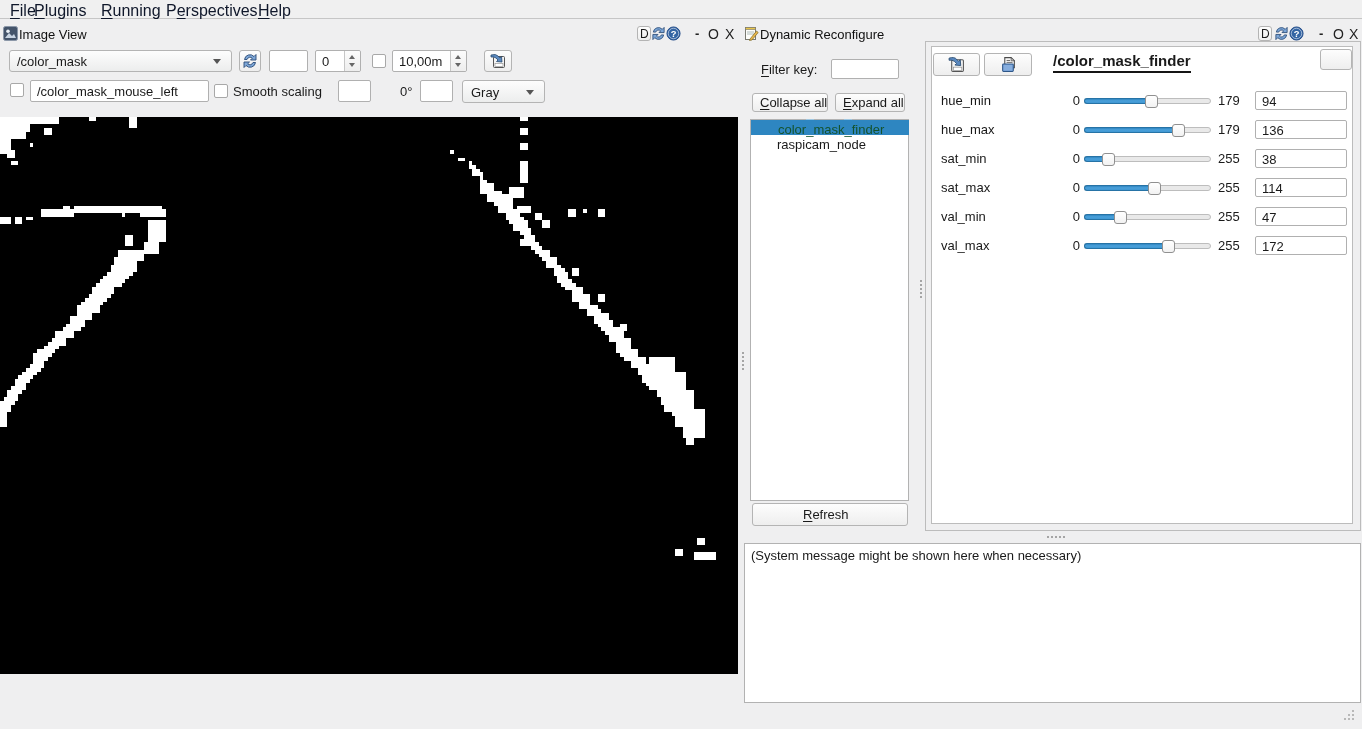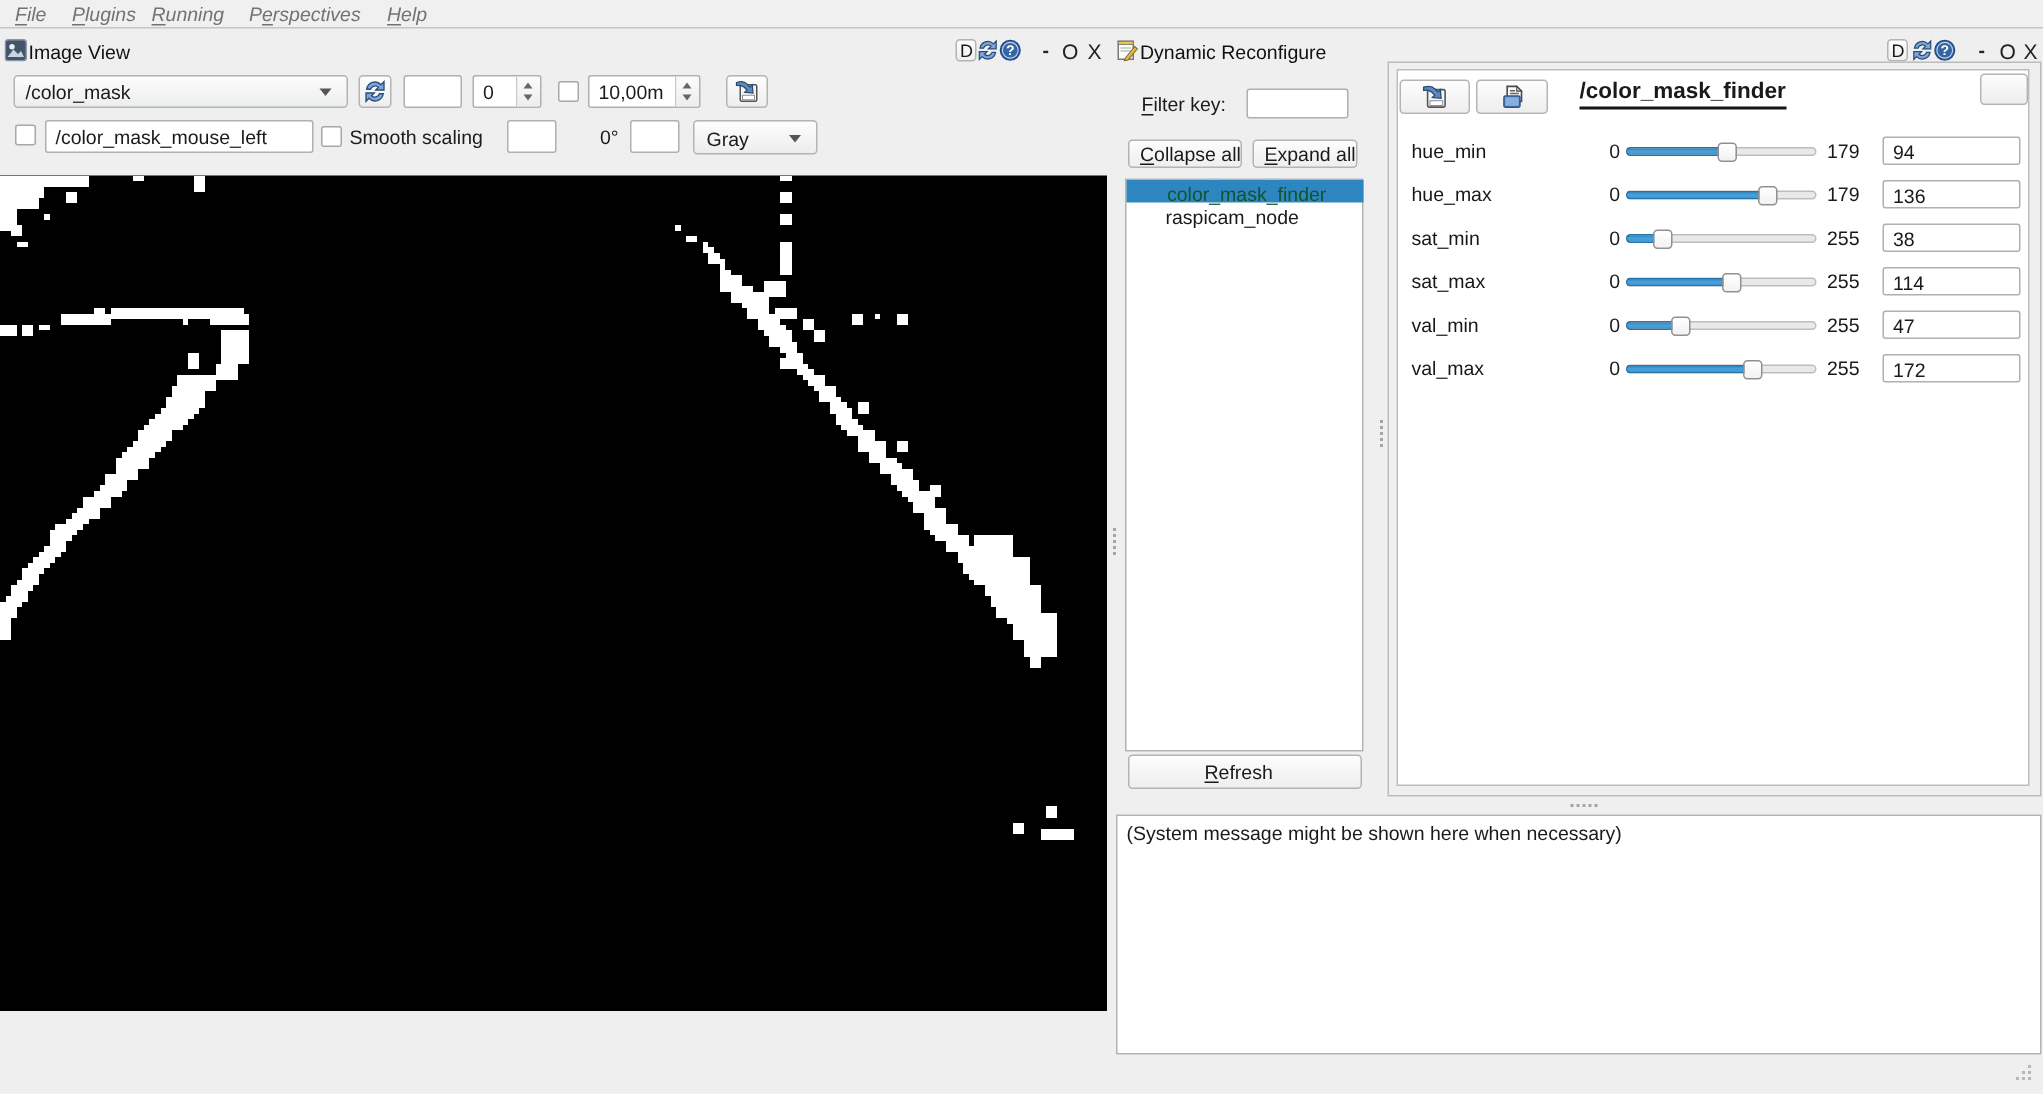--- a/index.html
+++ b/index.html
@@ -1,21 +1,21 @@
 <!DOCTYPE html>
 <html><head>
 <meta charset="utf-8">
 <style>
 * { margin:0; padding:0; box-sizing:border-box; }
 html,body { width:1362px; height:729px; overflow:hidden; }
 body { background:#efeff0; font-family:"Liberation Sans", sans-serif; font-size:13px; color:#1a1a1a; position:relative; }
 .abs { position:absolute; }
 u2 { text-decoration:underline; text-underline-offset:2px; }
 .menubar { left:0; top:0; width:1362px; height:19px; background:#f0f0f0; border-bottom:1px solid #c6c6c6; }
-.menuitem { position:absolute; top:2px; font-size:13px; color:#737373;font-style:italic; }
+.menuitem { position:absolute; top:2px; font-size:16px; color:#0f172a; }
 .dtitle { font-size:13px; color:#111; }
 .btn { position:absolute; border:1px solid #b4b4b4; border-radius:3px; background:linear-gradient(#fdfdfd,#eeeeee); }
 .field { position:absolute; border:1px solid #b0b0b0; border-radius:2px; background:#fff; }
 .cb { position:absolute; width:14px; height:14px; border:1px solid #a8a8a8; border-radius:2px; background:#fff; }
 .combo { position:absolute; border:1px solid #b4b4b4; border-radius:3px; background:linear-gradient(#fdfdfd,#eceded); }
 .carr { position:absolute; width:0; height:0; border-left:4px solid transparent; border-right:4px solid transparent; border-top:5px solid #555; }
 .spin { position:absolute; border:1px solid #b0b0b0; border-radius:2px; background:#fff; }
 .spinbtns { position:absolute; right:0; top:0; bottom:0; width:16px; border-left:1px solid #c6c6c6; background:linear-gradient(#fcfcfc,#ededed); border-radius:0 2px 2px 0; }
 .uarr { position:absolute; width:0; height:0; border-left:3.5px solid transparent; border-right:3.5px solid transparent; border-bottom:4px solid #666; left:4px; }
 .darr { position:absolute; width:0; height:0; border-left:3.5px solid transparent; border-right:3.5px solid transparent; border-top:4px solid #666; left:4px; }
@@ -28,21 +28,21 @@
 .vbox { position:absolute; left:1255px; width:92px; height:19px; border:1px solid #b0b0b0; border-radius:2px; background:#fff; top:0; }
 .vbox span { position:absolute; left:6px; top:2px; }
 .num0 { position:absolute; left:1066px; width:14px; text-align:right; top:2px; }
 .numR { position:absolute; left:1218px; top:2px; }
 </style>
 </head>
 <body>
 
 <div class="abs menubar">
   <span class="menuitem" style="left:10px"><u2>F</u2>ile</span>
-  <span class="menuitem" style="left:48px"><u2>P</u2>lugins</span>
+  <span class="menuitem" style="left:34px"><u2>P</u2>lugins</span>
   <span class="menuitem" style="left:101px"><u2>R</u2>unning</span>
   <span class="menuitem" style="left:166px">P<u2>e</u2>rspectives</span>
   <span class="menuitem" style="left:258px"><u2>H</u2>elp</span>
 </div>
 
 <svg class="abs" style="left:3px;top:26px" width="15" height="15" viewBox="0 0 15 15">
   <rect x="0.5" y="0.5" width="14" height="14" rx="2" fill="#44546a" stroke="#8b97a8"></rect>
   <circle cx="5" cy="5.2" r="1.8" fill="#e8eef5"></circle>
   <path d="M2 12 L6 7 L9 10 L11 8 L13 12 Z" fill="#c8d4e2"></path>
 </svg>

